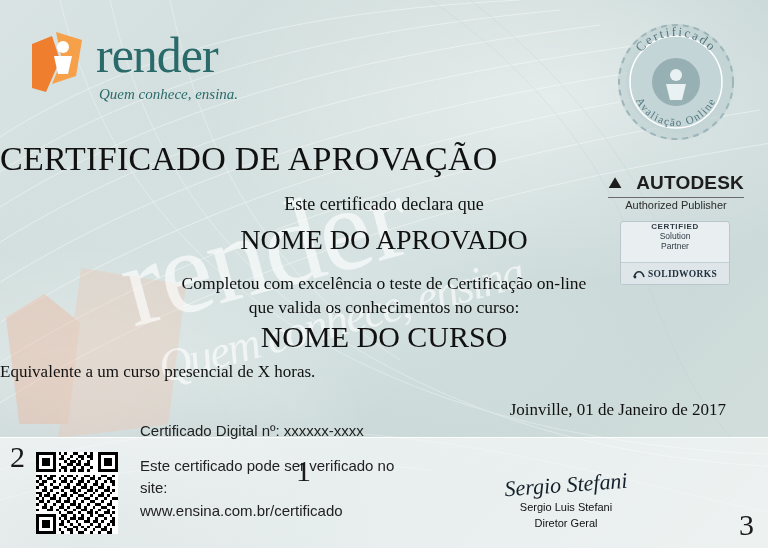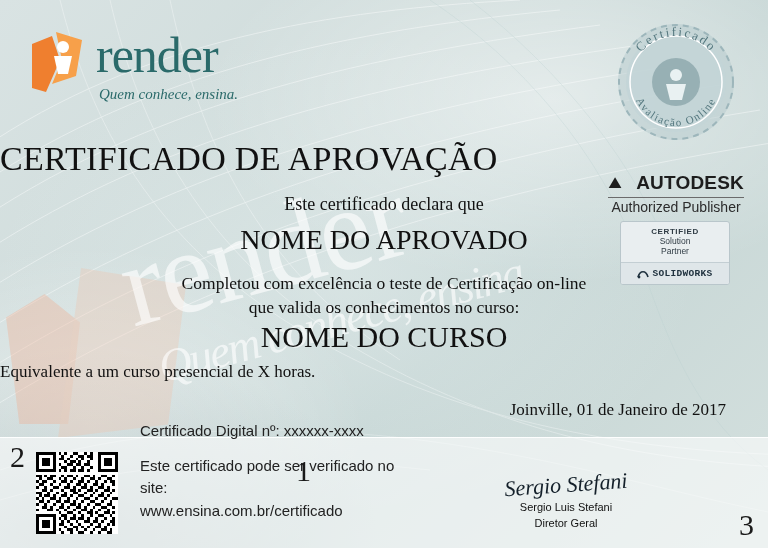--- a/index.html
+++ b/index.html
@@ -128,59 +128,58 @@
   }
   .autodesk .ad-name {
     font-family: "Liberation Sans", sans-serif;
     font-weight: bold;
     font-size: 19px;
     color: #1d1d1d;
     letter-spacing: 0.2px;
   }
   .autodesk .ad-sub {
     font-family: "Liberation Sans", sans-serif;
-    font-size: 14px;
+    font-size: 11px;
     color: #2b2b2b;
     margin-top: 1px;
   }
   .autodesk .ad-rule {
     height: 1px; background: #6b6b6b; margin-top: 3px;
   }
 
   .sw-badge {
     position: absolute;
     right: 38px; top: 221px;
     width: 108px; height: 62px;
     background: #e9eef0;
     border: 1px solid #b9c6cb;
     border-radius: 3px;
     overflow: hidden;
   }
   .sw-badge .sw-top {
     text-align: center;
-    padding-top: 5px;
     font-family: "Liberation Sans", sans-serif;
     color: #2f3b44;
   }
   .sw-badge .sw-t1 { font-size: 8px; font-weight: bold; letter-spacing: .6px; }
   .sw-badge .sw-t2 { font-size: 8.5px; }
   .sw-badge .sw-t3 { font-size: 8.5px; }
   .sw-badge .sw-bottom {
     position: absolute;
     left: 0; right: 0; bottom: 0;
     height: 21px;
     background: #dfe6e9;
     border-top: 1px solid #c3ced3;
     display: flex;
     align-items: center;
     justify-content: center;
     gap: 3px;
   }
   .sw-badge .sw-logo {
-    font-family: Liberation Mono, monospace;
+    font-family: Liberation Serif, serif;
     font-size: 9.5px;
     font-weight: bold;
     color: #20323f;
     letter-spacing: .3px;
   }
 
   
   .main-title {
     position: absolute;
     left: 0; right: 0;

